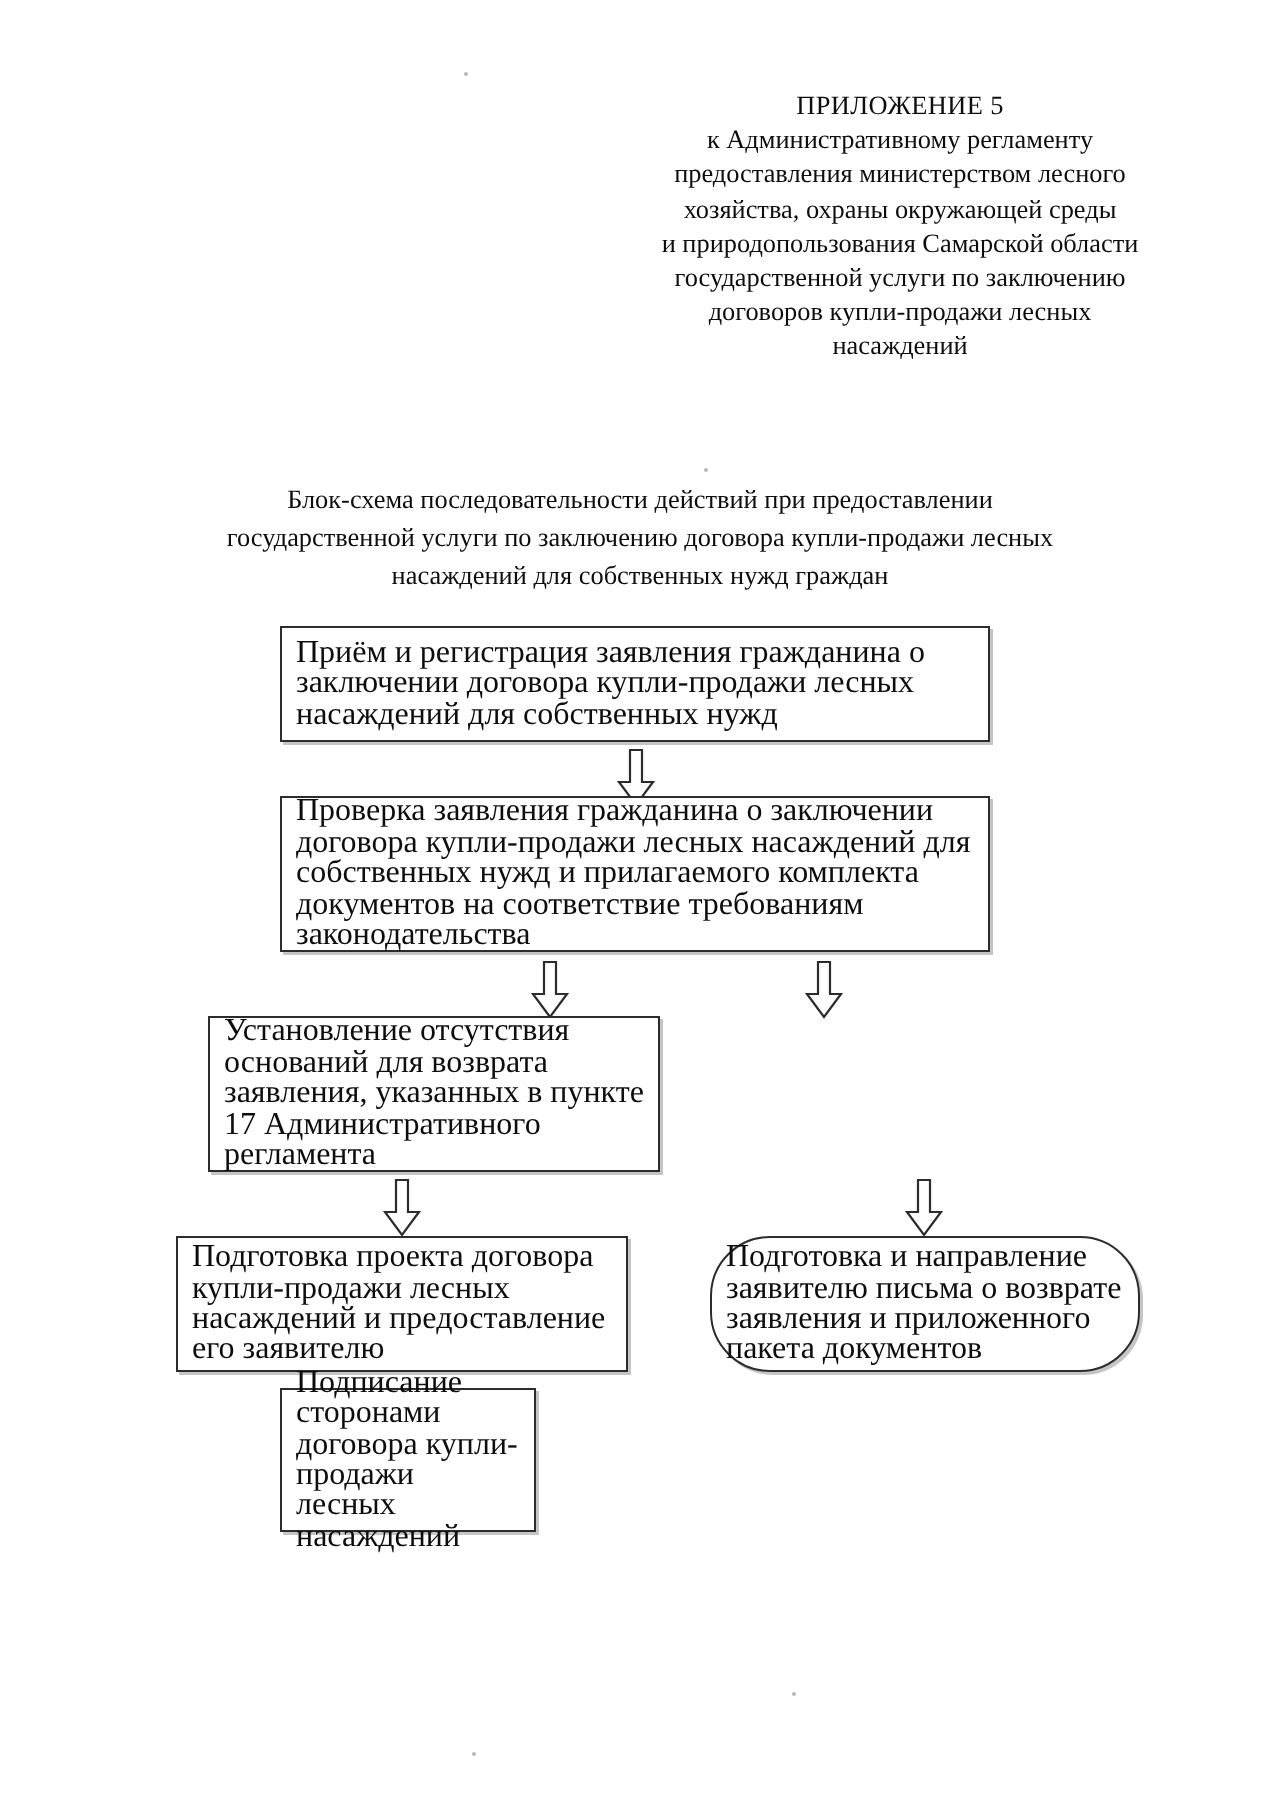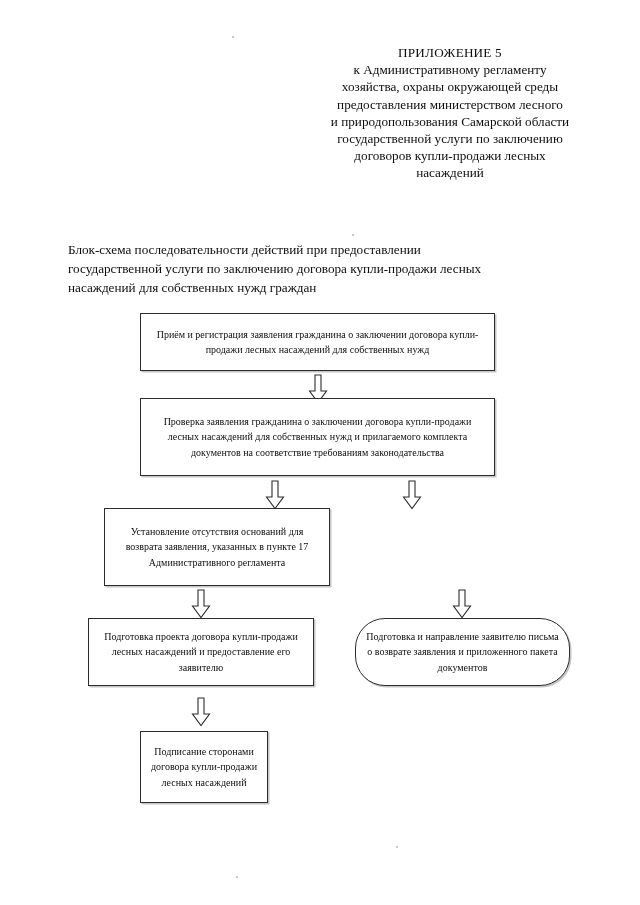--- a/index.html
+++ b/index.html
@@ -40,20 +40,21 @@
   .appendix-line {
     display: block;
   }
 
   
   .chart-heading {
     position: absolute;
     left: 68px;
     top: 240px;
     width: 504px;
+    text-align: center;
     font-size: 13.2px;
     line-height: 19px;
   }
   .chart-heading span { display: block; }
 
   
   .flow {
     position: absolute;
     left: 0;
     top: 0;
@@ -62,36 +63,36 @@
   }
 
   .node {
     position: absolute;
     box-sizing: border-box;
     border: 1px solid #2c2c2c;
     background: #ffffff;
     display: flex;
     align-items: center;
     justify-content: center;
-    text-align: center;
-    font-size: 10px;
+    text-align: left;
+    font-size: 16px;
     line-height: 15.4px;
     padding: 4px 7px;
     box-shadow: 1.5px 1.5px 0 0 rgba(150,150,150,0.55);
   }
   .node .node-text { display: block; width: 100%; }
 
   
   .node-intake        { left: 140px; top: 313px; width: 355px; height: 58px; }
   .node-verification  { left: 140px; top: 398px; width: 355px; height: 78px; }
   .node-no-grounds    { left: 88px;  top: 508px; width: 226px; height: 78px; margin-left: 16px; }
   .node-has-grounds   { left: 355px; top: 508px; width: 215px; height: 78px; }
   .node-draft-contract{ left: 88px;  top: 618px; width: 226px; height: 68px; }
   .node-return-letter { left: 355px; top: 618px; width: 215px; height: 68px; border-radius: 30px; }
-  .node-signing       { left: 140px; top: 731px; width: 128px; height: 72px; }
+  .node-signing       { left: 140px; top: 694px; width: 128px; height: 72px; }
 
   
   .arrow {
     position: absolute;
     width: 20px;
     height: 30px;
   }
   .arrow svg { display: block; width: 100%; height: 100%; }
 
   .arrow-intake-to-verification { left: 308px; top: 374px; }
@@ -111,22 +112,22 @@
   }
 </style>
 </head>
 <body>
 
 <div class="page">
 
   <div class="appendix-block">
     <span class="appendix-title">ПРИЛОЖЕНИЕ 5</span>
     <span class="appendix-line">к Административному регламенту</span>
+    <span class="appendix-line">предоставления министерством лесного</span>
     <span class="appendix-line">хозяйства, охраны окружающей среды</span>
-    <span class="appendix-line">предоставления министерством лесного</span>
     <span class="appendix-line">и природопользования Самарской области</span>
     <span class="appendix-line">государственной услуги по заключению</span>
     <span class="appendix-line">договоров купли-продажи лесных</span>
     <span class="appendix-line">насаждений</span>
   </div>
 
   <div class="chart-heading">
     <span>Блок-схема последовательности действий при предоставлении</span>
     <span>государственной услуги по заключению договора купли-продажи лесных</span>
     <span>насаждений для собственных нужд граждан</span>

